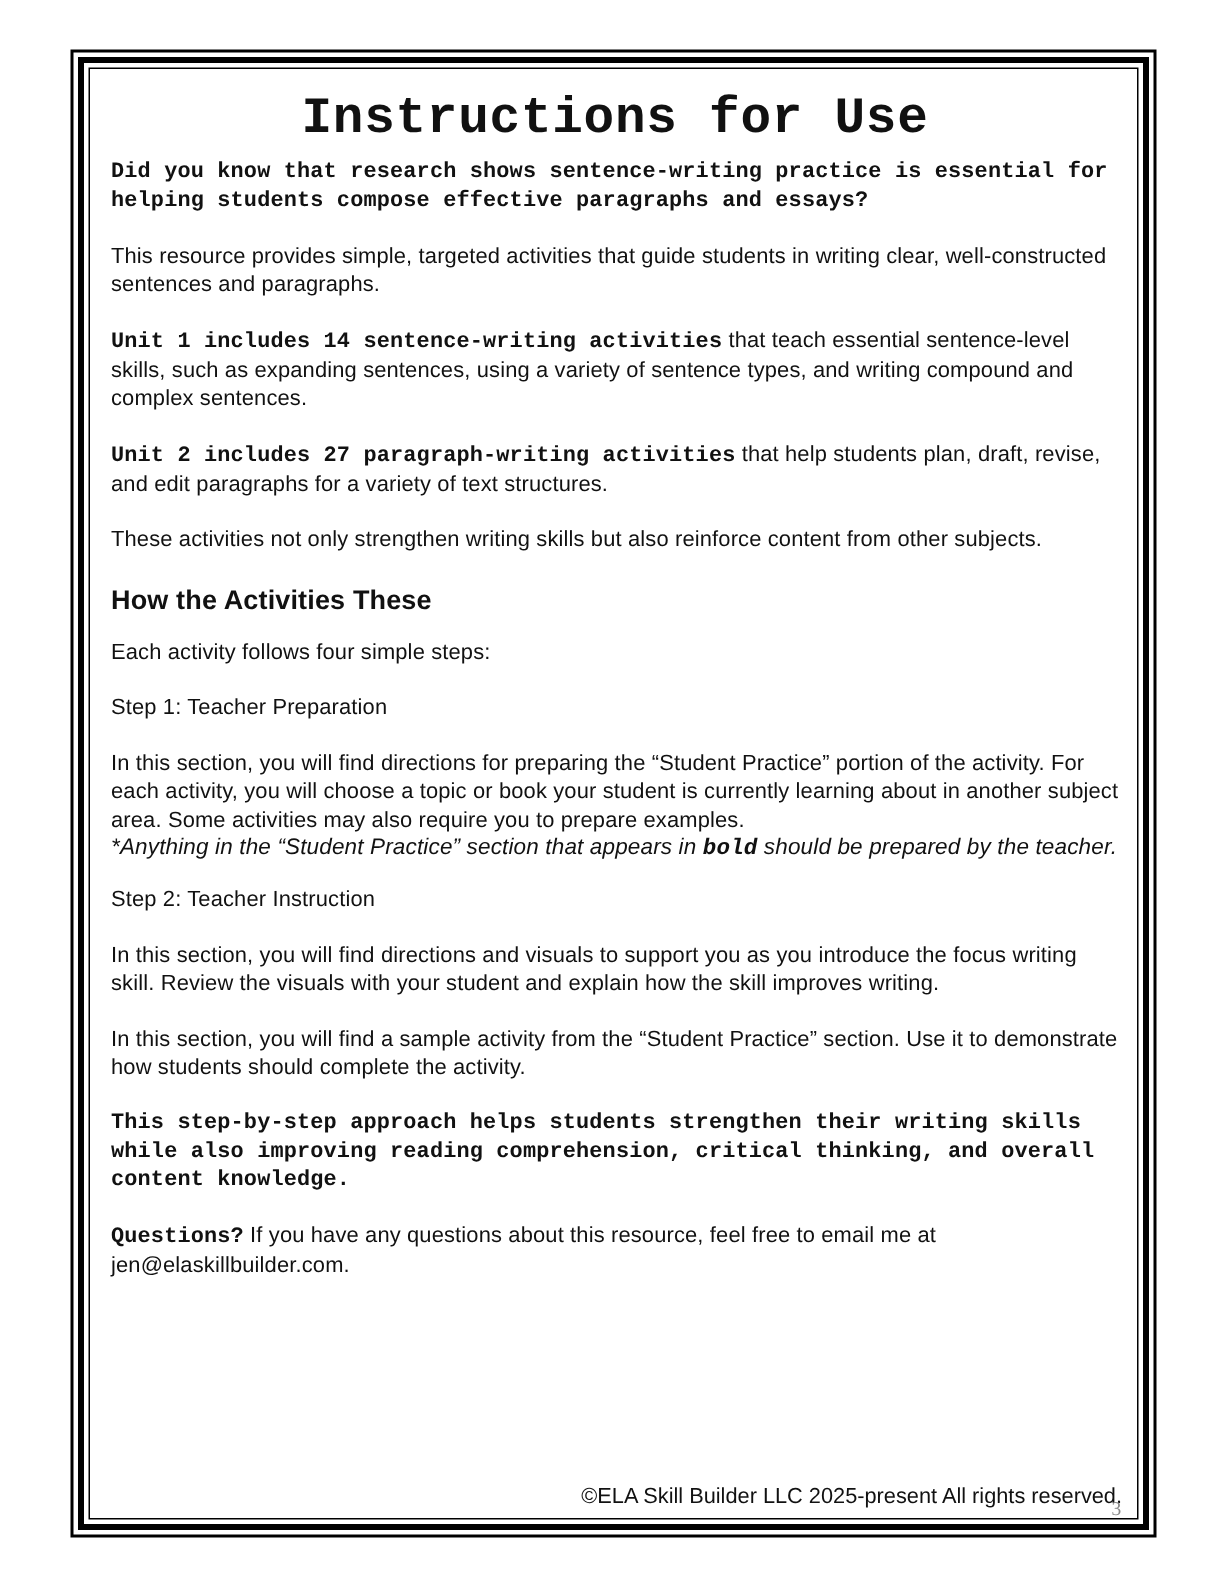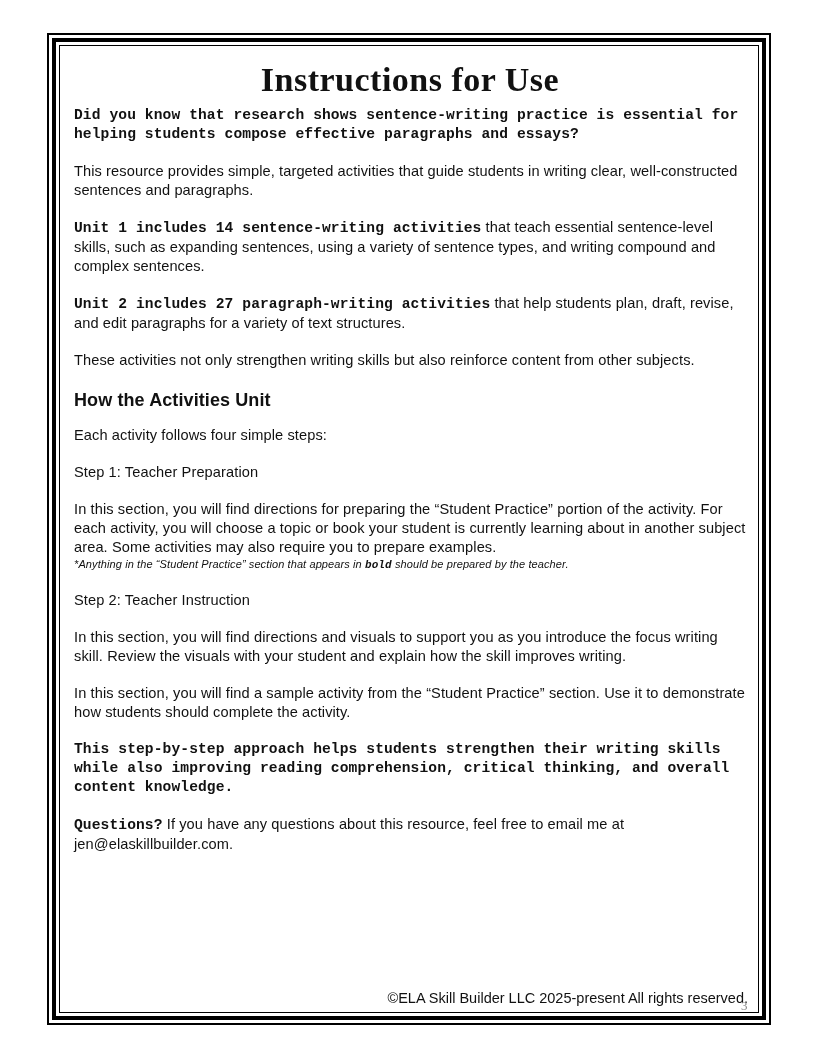--- a/index.html
+++ b/index.html
@@ -14,28 +14,28 @@
     }
     .frame-inner {
       position: absolute; left: 3px; top: 3px; right: 3px; bottom: 3px;
       border: 1px solid #000; box-sizing: border-box;
     }
     .content {
       position: absolute; left: 74px; top: 58px; width: 672px;
       font-size: 14.6px; line-height: 19px; letter-spacing: 0.1px;
     }
     .title {
-      text-align: center; font-family: Liberation Serif, serif; font-weight: bold;
+      text-align: center; font-family: Liberation Mono, monospace; font-weight: bold;
       font-size: 34px; line-height: 44px; margin: 0 0 4px 0; letter-spacing: 0.5px;
     }
     p { margin: 0 0 18px 0; }
     .b { font-weight: bold; font-family: Liberation Mono, monospace; }
     .h2 { font-weight: bold; font-size: 18px; line-height: 24px; margin: 0 0 14px 0; }
     .step-head { font-weight: normal; margin: 0 0 18px 0; }
-    .note { font-style: italic; font-size: 11px; line-height: 15px; display: block; }
+    .note { font-style: italic; font-size: 15px; line-height: 15px; display: block; }
     .tight { }
     .footer {
       position: absolute; left: 0; width: 748px; top: 990px; text-align: right;
       font-size: 14.5px;
     }
     .pagenum {
       position: absolute; left: 741px; top: 998px; font-size: 13px; color: #888;
       font-family: "Liberation Serif", serif;
     }
   </style>
@@ -53,21 +53,21 @@
 
   <p class="b">Did you know that research shows sentence-writing practice is essential for helping students compose effective paragraphs and essays?</p>
   <p>This resource provides simple, targeted activities that guide students in writing clear, well-constructed sentences and paragraphs.</p>
 
   <p><span class="b">Unit 1 includes 14 sentence-writing activities</span><span> that teach essential sentence-level skills, such as expanding sentences, using a variety of sentence types, and writing compound and complex sentences.</span></p>
 
   <p><span class="b">Unit 2 includes 27 paragraph-writing activities</span><span> that help students plan, draft, revise, and edit paragraphs for a variety of text structures.</span></p>
 
   <p>These activities not only strengthen writing skills but also reinforce content from other subjects.</p>
 
-  <div class="h2">How the Activities Unit</div>
+  <div class="h2">How the Activities These</div>
 
   <p>Each activity follows four simple steps:</p>
 
   <div class="step-head">Step 1: Teacher Preparation</div>
   <p class="tight"><span>In this section, you will find directions for preparing the “Student Practice” portion of the activity. For each activity, you will choose a topic or book your student is currently learning about in another subject area. Some activities may also require you to prepare examples.</span><span class="note"><span>*Anything in the “Student Practice” section that appears in </span><span class="b">bold</span><span> should be prepared by the teacher.</span></span></p>
 
   <div class="step-head">Step 2: Teacher Instruction</div>
   <p>In this section, you will find directions and visuals to support you as you introduce the focus writing skill. Review the visuals with your student and explain how the skill improves writing.</p>
 
   <p>In this section, you will find a sample activity from the “Student Practice” section. Use it to demonstrate how students should complete the activity.</p>

